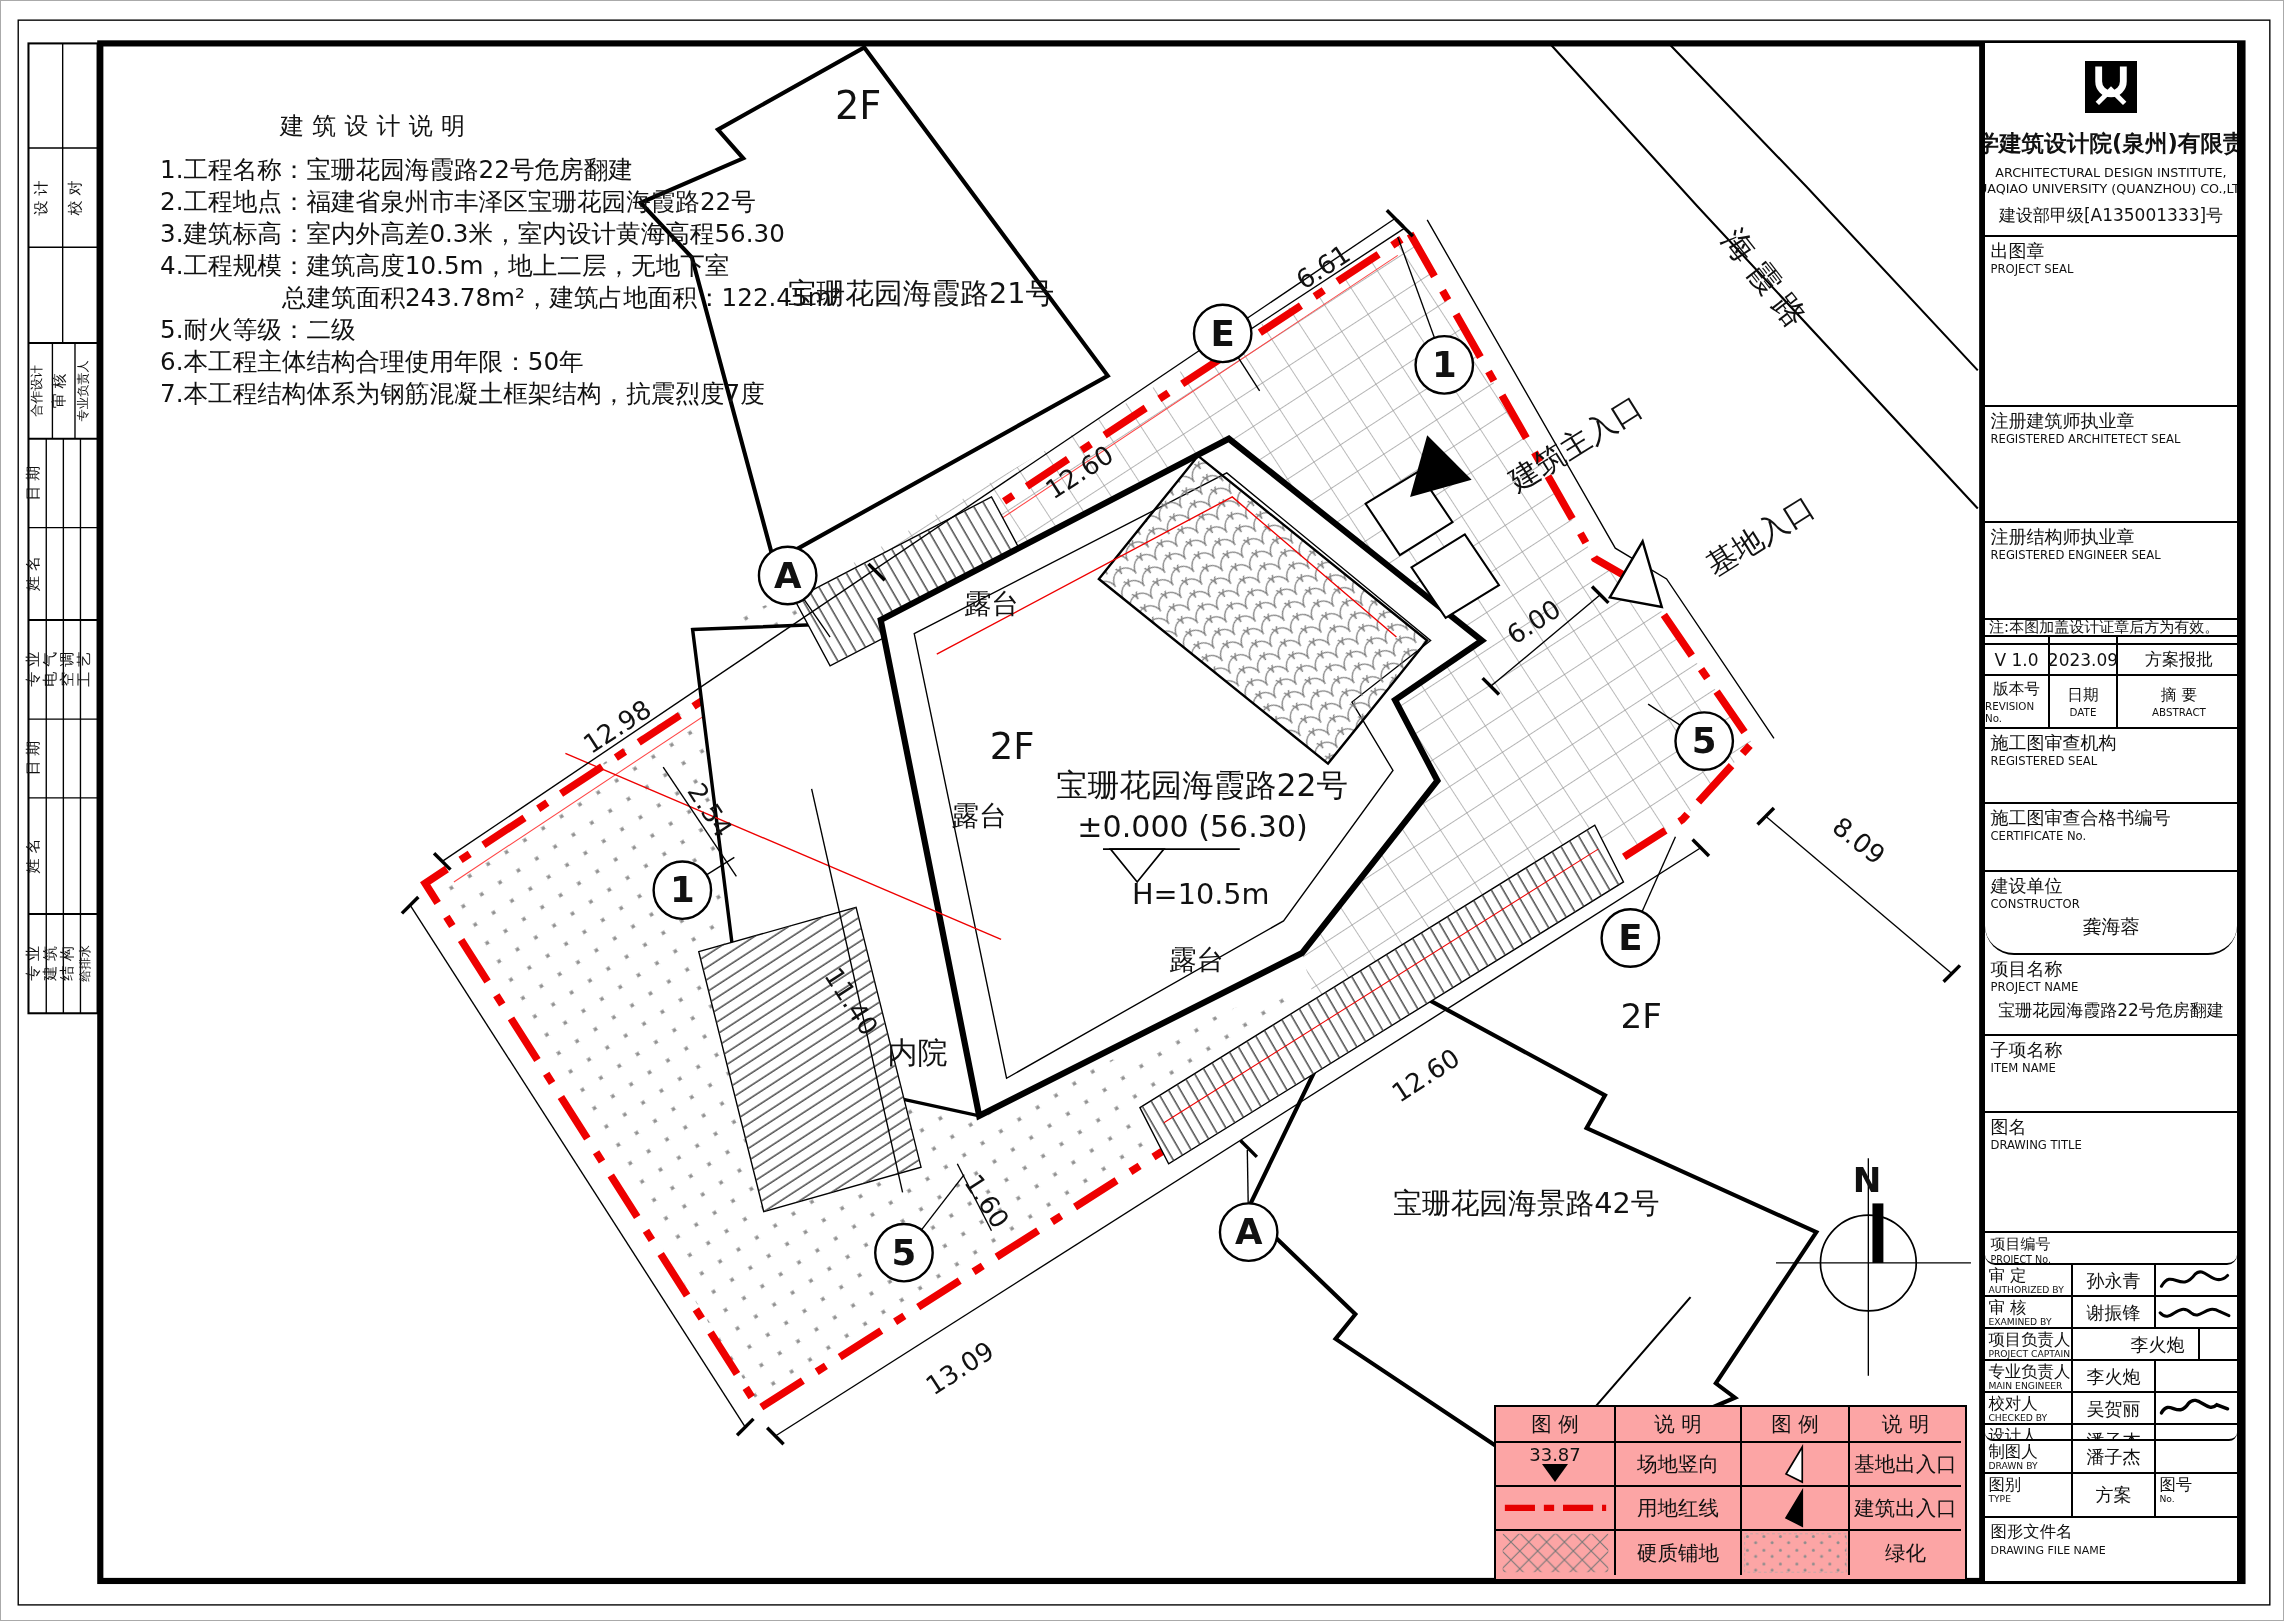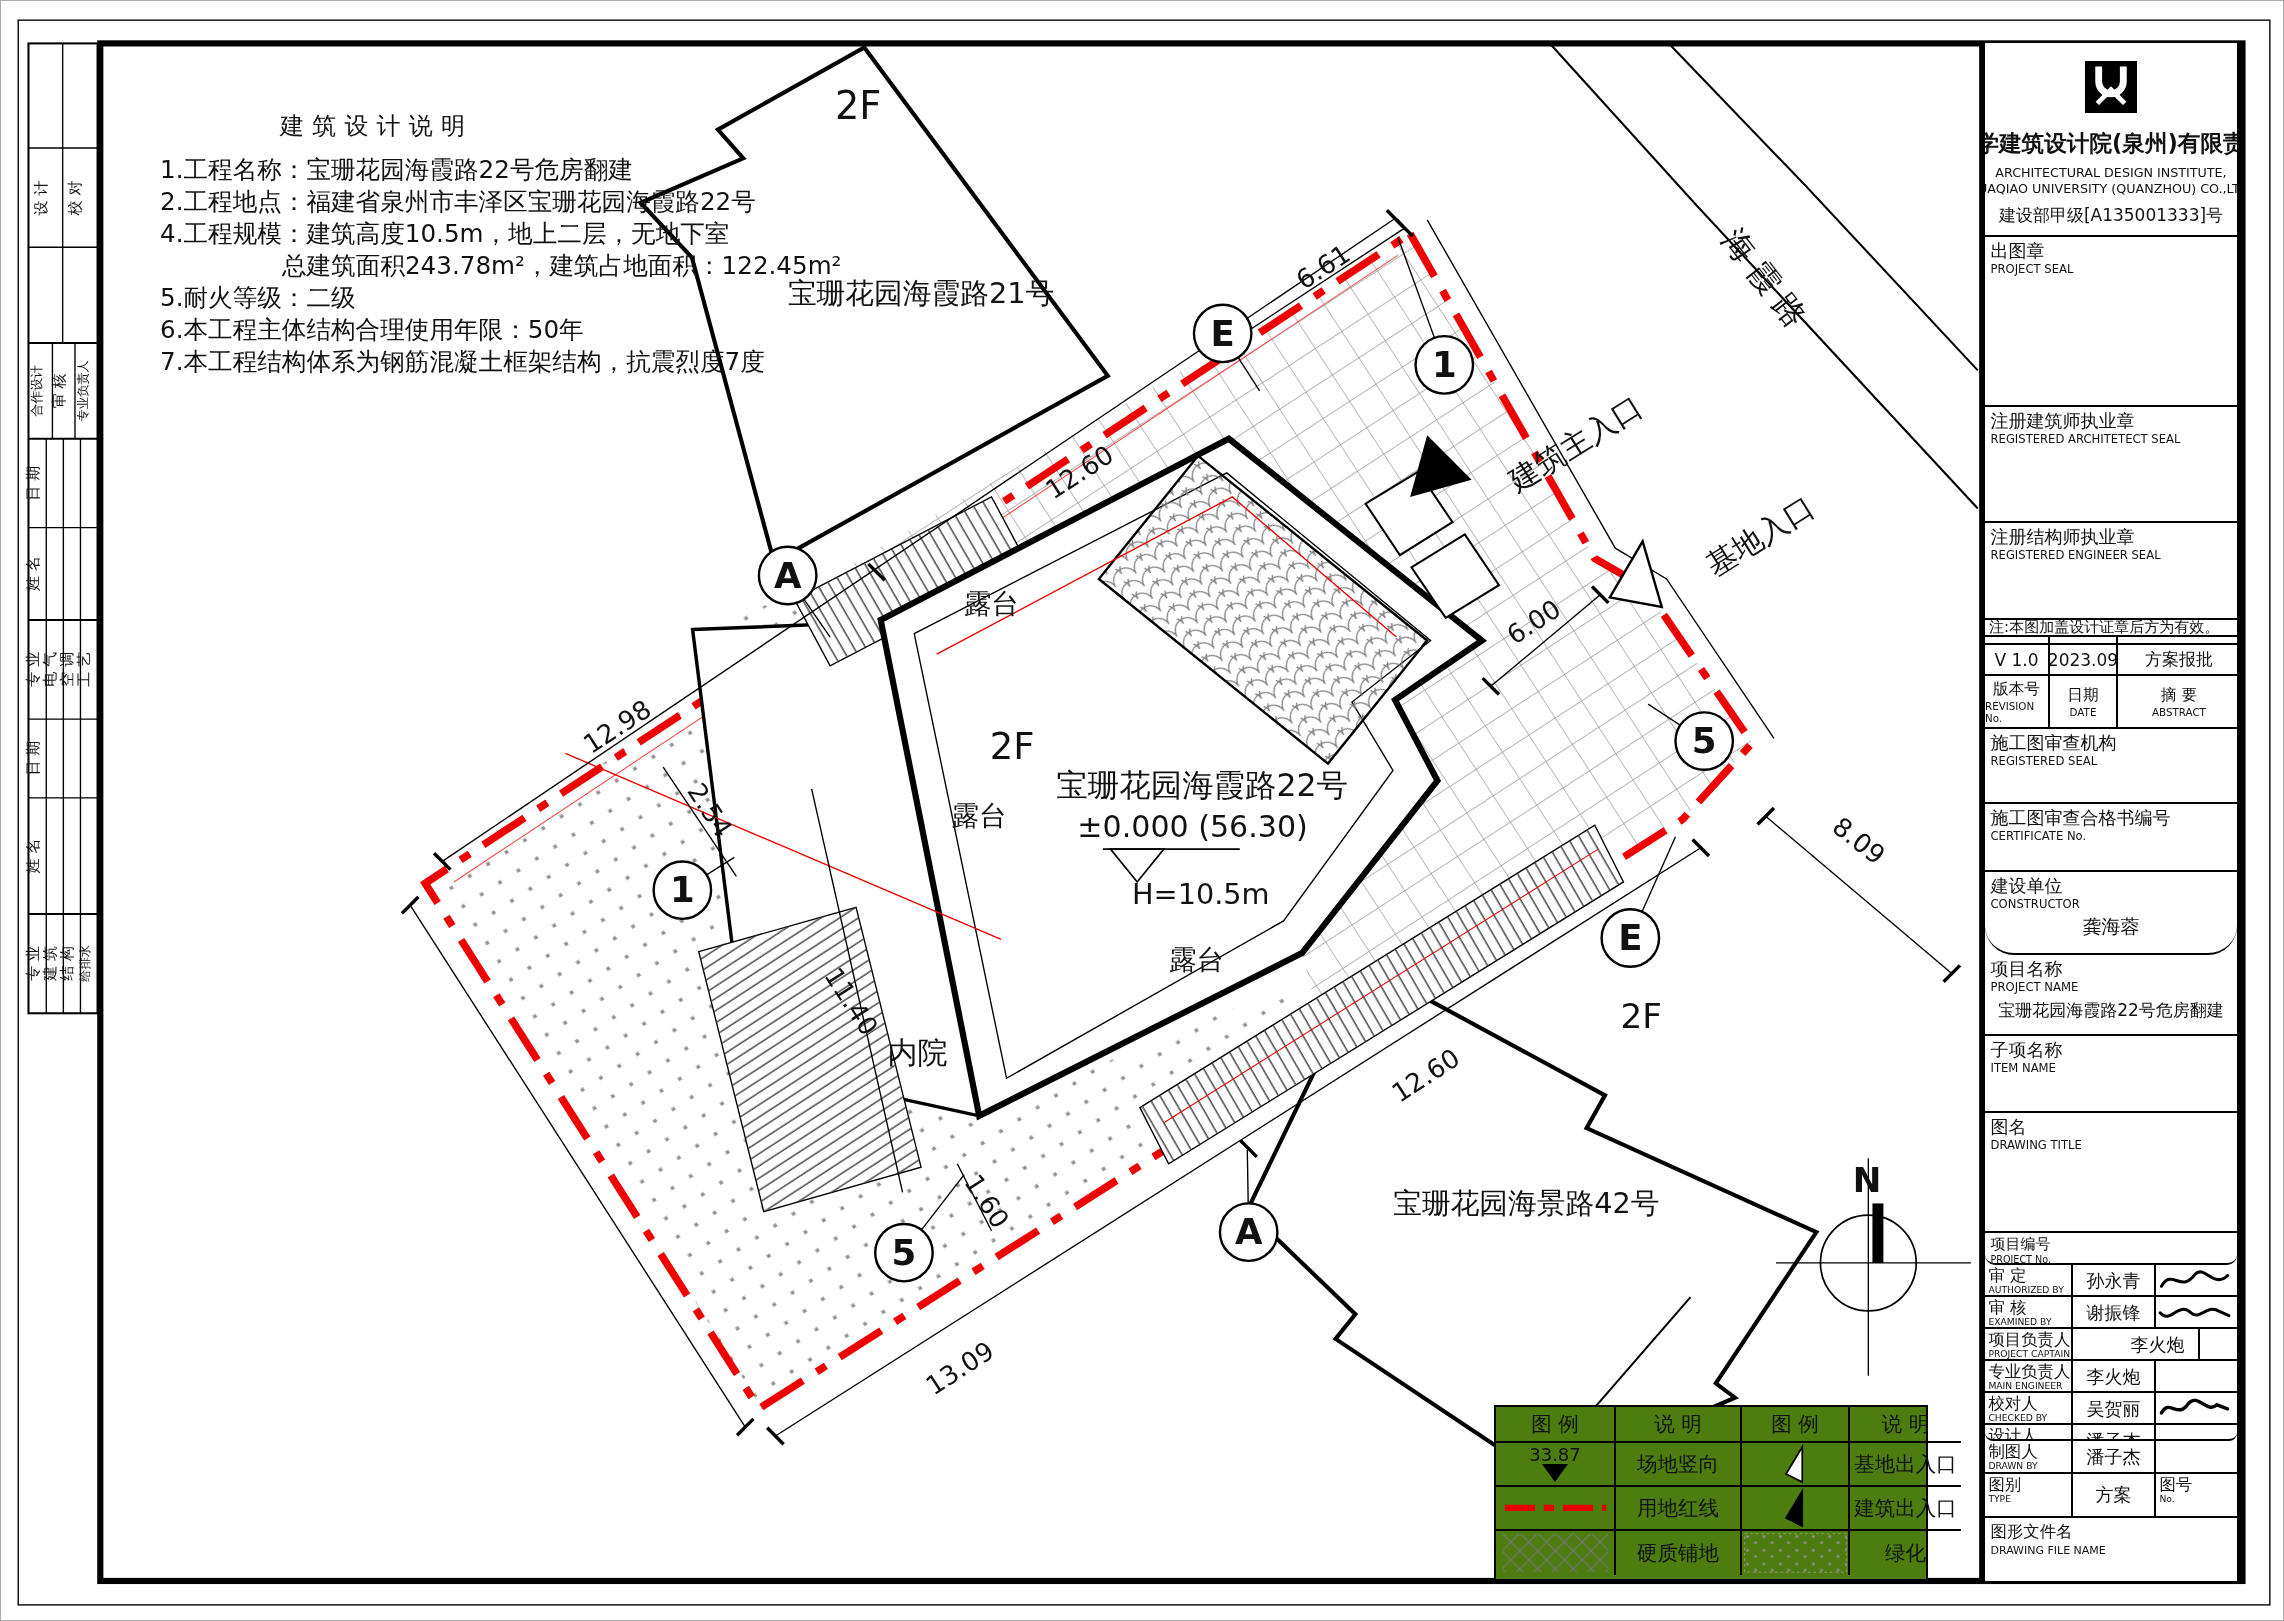--- a/index.html
+++ b/index.html
@@ -31,23 +31,23 @@
   .rev-h-en{font-size:10.3px;}
   .sig-row{display:grid;grid-template-columns:88px 83px 81px;padding:0!important;}
   .sig-cell{box-sizing:border-box;border-right:2.1px solid #000;padding:2.1px 3.4px;overflow:visible;}
   .sig-cell:last-child{border-right:none;}
   .sig-role-cn{font-size:16.4px;line-height:18px;white-space:nowrap;}
   .sig-role-en{font-size:9.2px;line-height:10.3px;white-space:nowrap;}
   .sig-name{display:flex;align-items:center;justify-content:center;font-size:18px;}
   .sig-script{position:relative;}
   .sig-script svg{position:absolute;left:1.4px;top:1.4px;overflow:visible;z-index:9;}
   
-  .legend{position:absolute;left:1493px;top:1404px;width:434px;height:176px;box-sizing:border-box;
+  .legend{position:absolute;left:1493px;top:1404px;width:473px;height:176px;box-sizing:border-box;
           border:2.7px solid #000;display:grid;grid-template-columns:120px 126px 108px 111px;
-          grid-template-rows:36px 44px 44px 44px;z-index:6;background:#4d7c0f;}
+          grid-template-rows:36px 44px 44px 44px;z-index:6;background:#fca5a5;}
   .lg-cell{box-sizing:border-box;border-right:2.1px solid #000;border-bottom:2.1px solid #000;
            display:flex;align-items:center;justify-content:center;font-size:20.5px;flex-direction:column;}
   .lg-cell.colend{border-right:none;}
   .lg-cell.rowend{border-bottom:none;}
   .lg-spot{font-size:18px;line-height:18px;}
   .tri-down{width:0;height:0;border-left:13.7px solid transparent;border-right:13.7px solid transparent;border-top:18px solid #000;}
   
   .plan-title{position:absolute;left:1655px;top:1317px;z-index:6;display:flex;align-items:baseline;}
   .pt-text{font-size:48px;font-weight:bold;letter-spacing:4.1px;border-bottom:8.2px solid #000;padding-bottom:4.1px;}
   .pt-scale{font-size:31px;margin-left:23px;}
@@ -278,20 +278,21 @@
     <text x="2728" y="1742" font-size="50" font-weight="bold" text-anchor="middle">N</text>
   </g>
 
   <line x1="2305" y1="2085" x2="2470" y2="1895" stroke="#000" stroke-width="3"></line>
 </svg>
 
 <div class="notes">
   <div class="notes-title">建筑设计说明</div>
   <div class="note-line">1.工程名称：宝珊花园海霞路22号危房翻建</div>
   <div class="note-line">2.工程地点：福建省泉州市丰泽区宝珊花园海霞路22号</div>
+  <div class="note-line">3.建筑标高：室内外高差0.3米，室内设计黄海高程56.30</div>
   <div class="note-line">4.工程规模：建筑高度10.5m，地上二层，无地下室</div>
   <div class="note-line indent">总建筑面积243.78m²，建筑占地面积：122.45m²</div>
   <div class="note-line">5.耐火等级：二级</div>
   <div class="note-line">6.本工程主体结构合理使用年限：50年</div>
   <div class="note-line">7.本工程结构体系为钢筋混凝土框架结构，抗震烈度7度</div>
 </div>
 
 
 <div class="legend">
   <div class="lg-cell">图 例</div>

